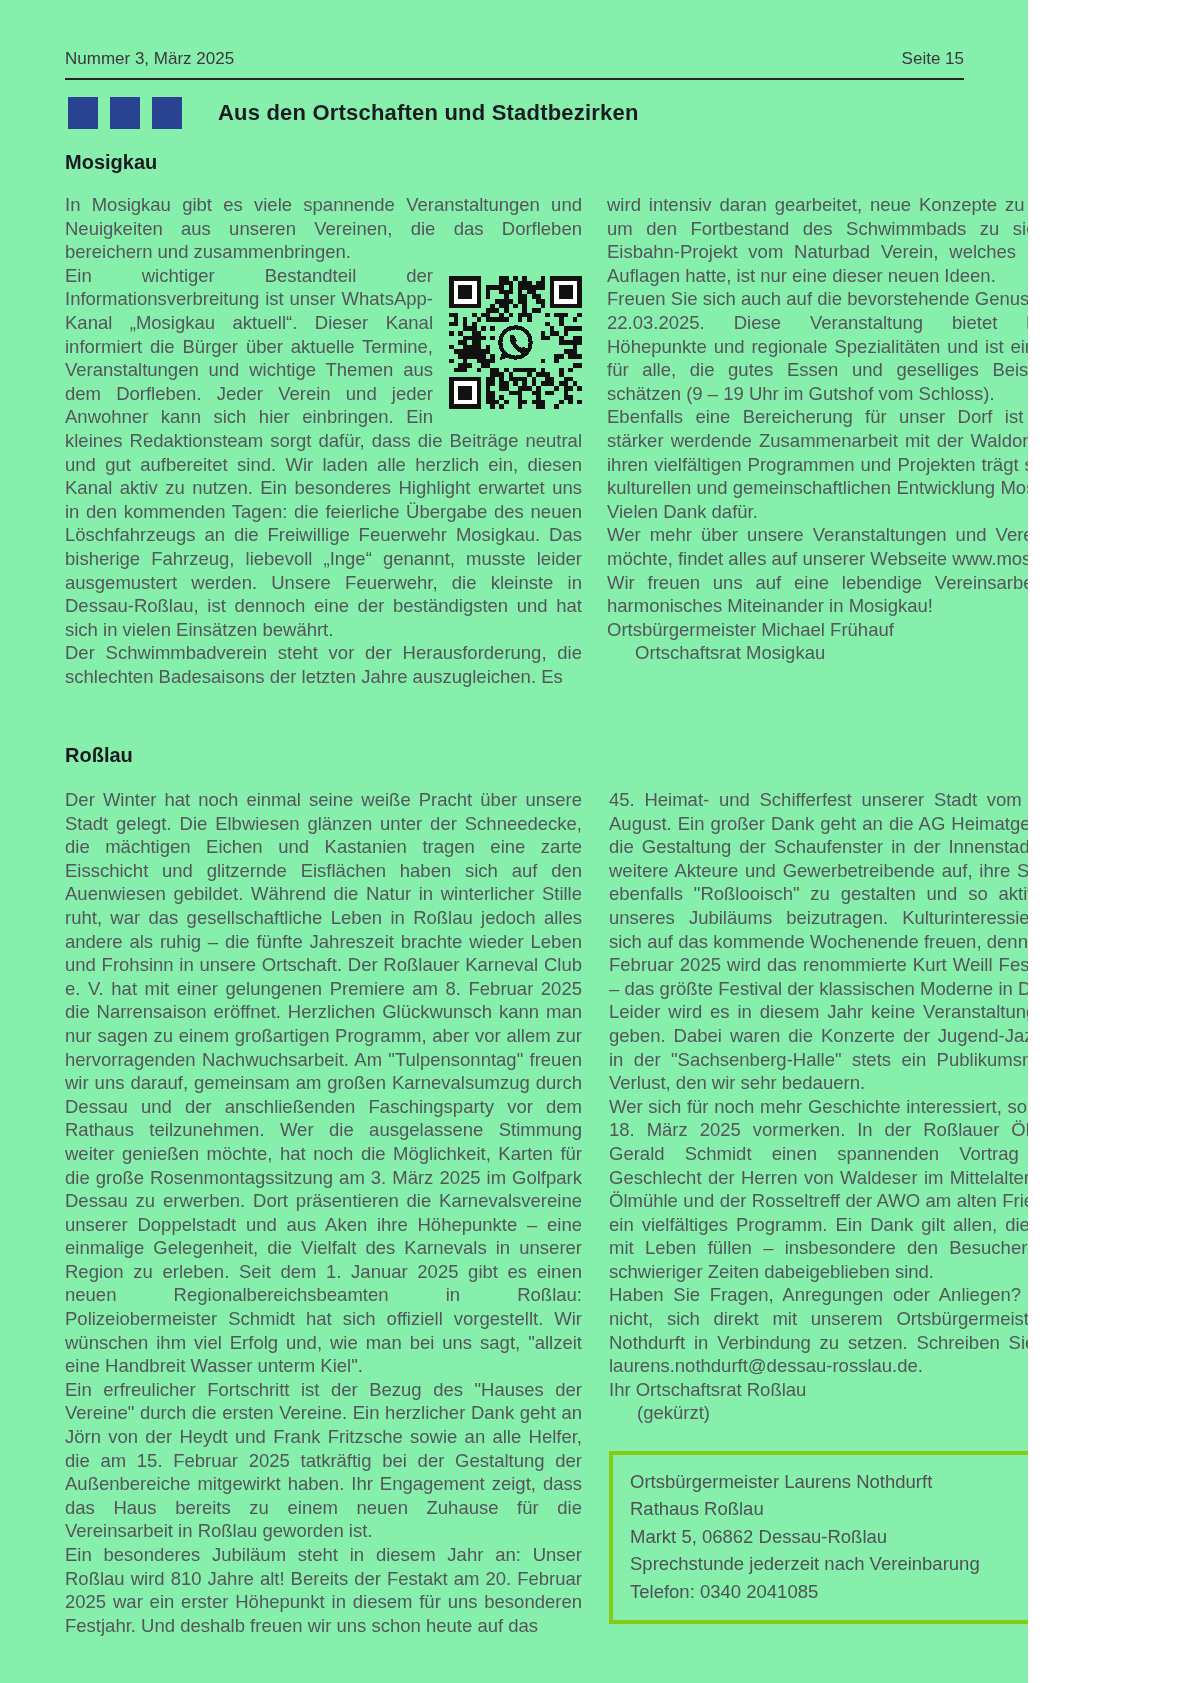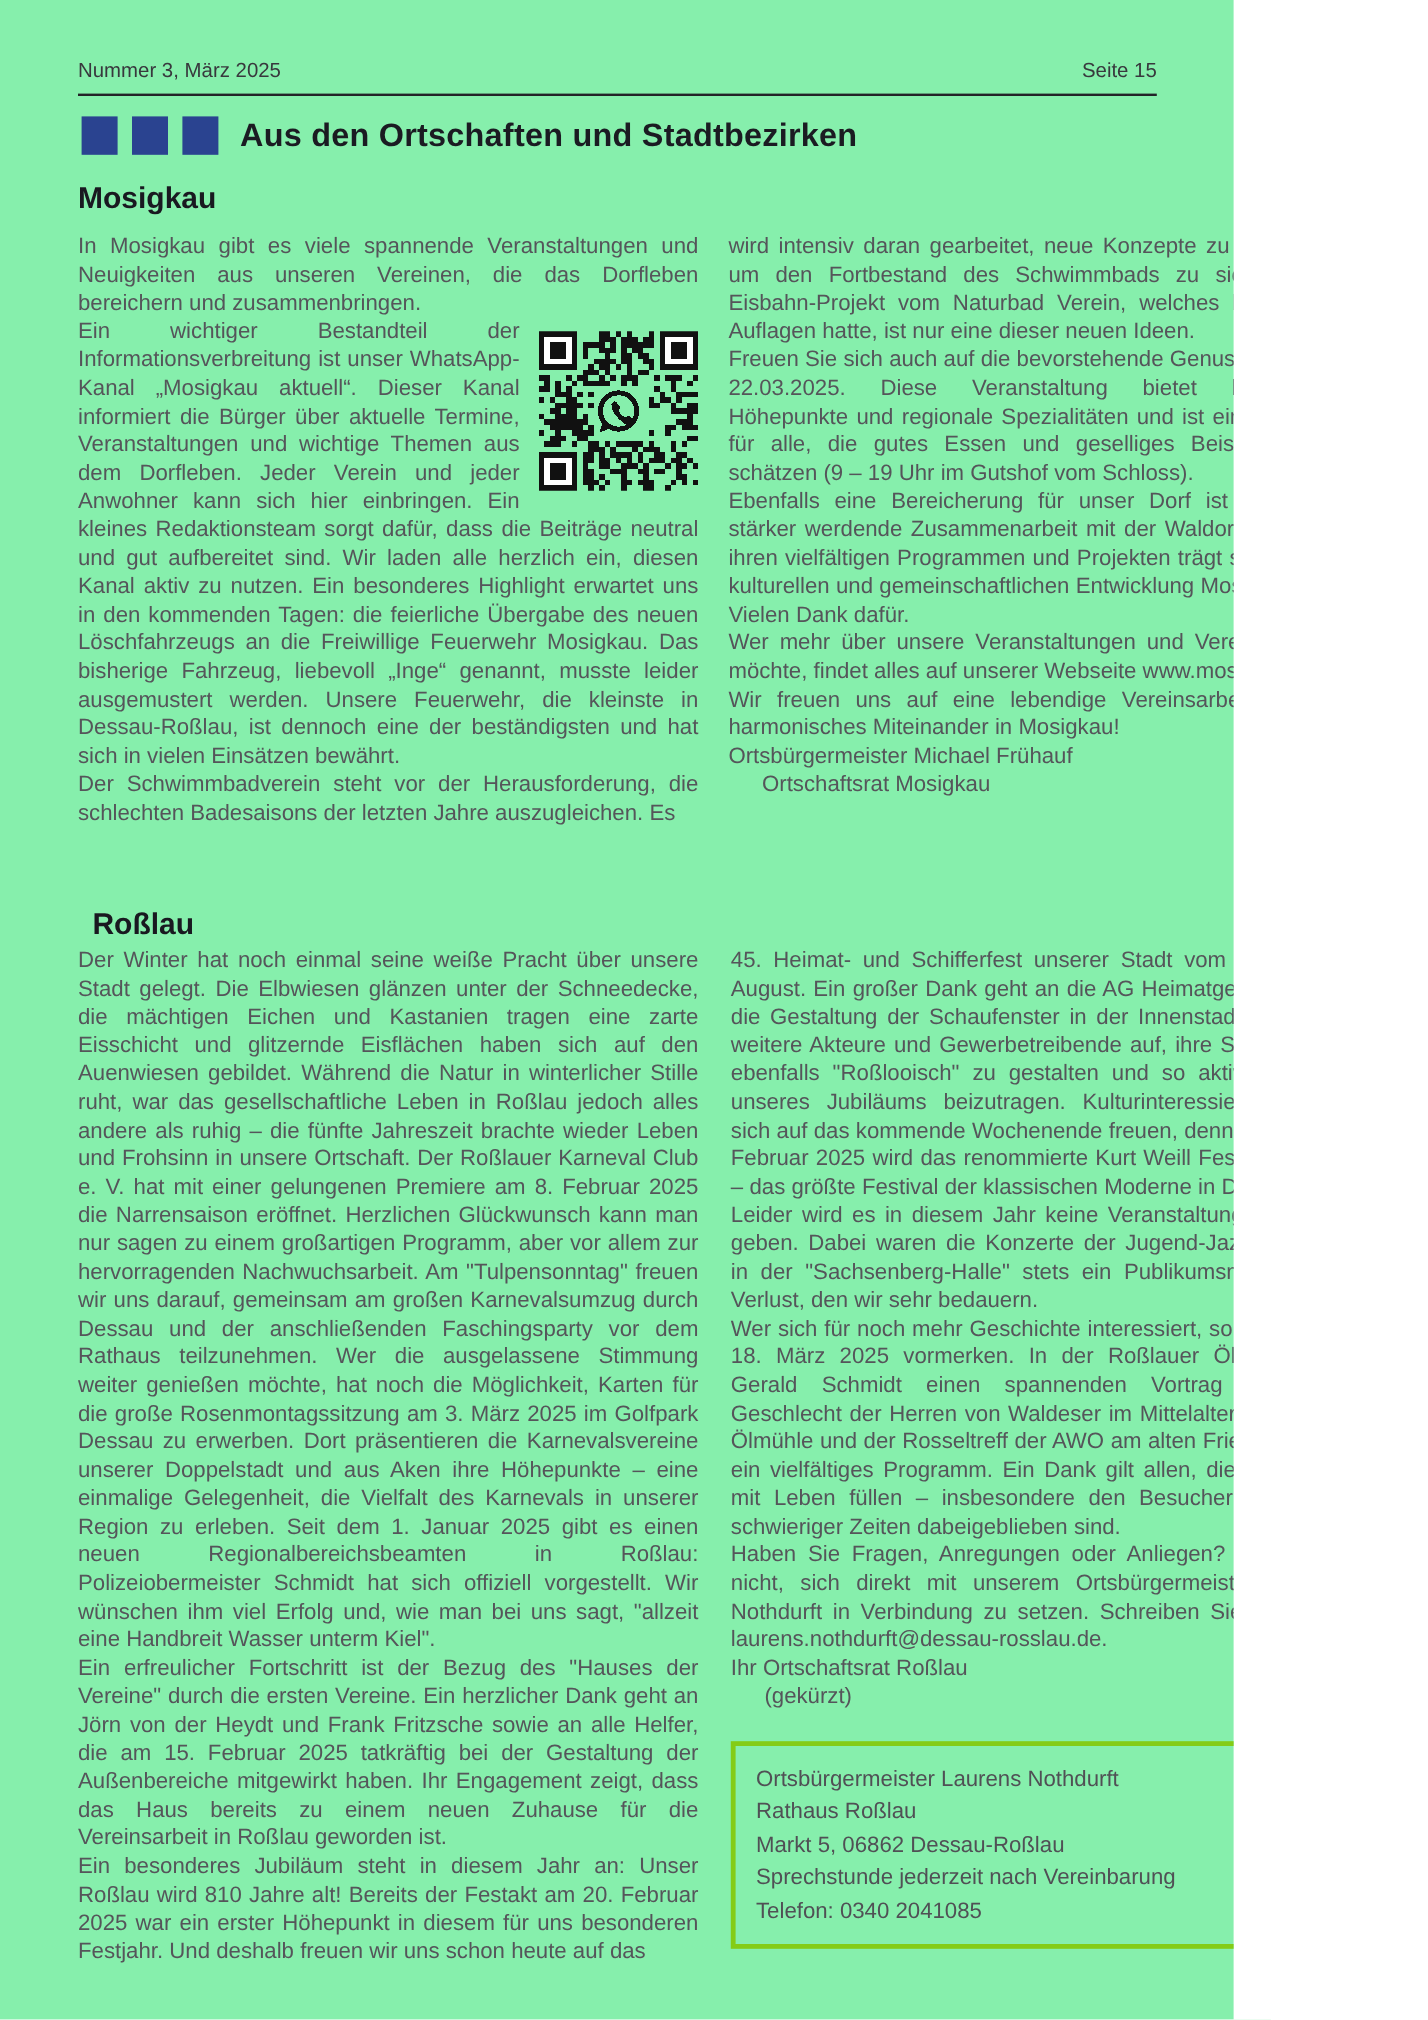--- a/index.html
+++ b/index.html
@@ -21,27 +21,27 @@
     position:absolute;top:78px;left:65px;right:64px;
     border-top:2px solid #232328;
   }
   
   .section-head{
     position:absolute;top:97px;left:68px;
     display:flex;align-items:center;
   }
   .sq{width:30px;height:32px;background:#2a4390;margin-right:12px;}
   .section-title{
-    font-size:27px;font-weight:bold;color:#1b1b22;
-    margin-left:6px;letter-spacing:0.2px;white-space:nowrap;text-align:center;
+    font-size:22px;font-weight:bold;color:#1b1b22;
+    margin-left:24px;letter-spacing:0.2px;white-space:nowrap;text-align:center;
   }
   
   .subhead{
     position:absolute;left:65px;
-    font-size:25px;font-weight:bold;color:#191920;
+    font-size:20px;font-weight:bold;color:#191920;
   }
   #mosigkau-head{top:151px;}
   #rosslau-head{top:744px;}
   
   .cols{
     position:absolute;left:65px;width:1061px;
     display:flex;gap:27px;
   }
   #mosigkau-cols{top:193px;height:540px;overflow:hidden;gap:25px;}
   #rosslau-cols{top:788px;height:880px;overflow:hidden;}
@@ -387,21 +387,21 @@
       <p>wird intensiv daran gearbeitet, neue Konzepte zu entwickeln, um den Fortbestand des Schwimmbads zu sichern. Das Eisbahn-Projekt vom Naturbad Verein, welches bereits drei Auflagen hatte, ist nur eine dieser neuen Ideen.</p>
       <p>Freuen Sie sich auch auf die bevorstehende Genussmesse am 22.03.2025. Diese Veranstaltung bietet kulinarische Höhepunkte und regionale Spezialitäten und ist ein Treffpunkt für alle, die gutes Essen und geselliges Beisammensein schätzen (9 – 19 Uhr im Gutshof vom Schloss).</p>
       <p>Ebenfalls eine Bereicherung für unser Dorf ist die immer stärker werdende Zusammenarbeit mit der Waldorfschule. Mit ihren vielfältigen Programmen und Projekten trägt sie aktiv zur kulturellen und gemeinschaftlichen Entwicklung Mosigkaus bei. Vielen Dank dafür.</p>
       <p>Wer mehr über unsere Veranstaltungen und Vereine wissen möchte, findet alles auf unserer Webseite www.mosigkau.net</p>
       <p>Wir freuen uns auf eine lebendige Vereinsarbeit und ein harmonisches Miteinander in Mosigkau!</p>
       <p class="sig">Ortsbürgermeister Michael Frühauf</p>
       <p class="sig">Ortschaftsrat Mosigkau</p>
     </div>
   </div>
 
-  <h2 class="subhead" id="rosslau-head" style="margin:12px;">Roßlau</h2>
+  <h2 class="subhead" id="rosslau-head" style="margin:0;">Roßlau</h2>
 
   <div class="cols" id="rosslau-cols">
     <div class="col">
       <p>Der Winter hat noch einmal seine weiße Pracht über unsere Stadt gelegt. Die Elbwiesen glänzen unter der Schneedecke, die mächtigen Eichen und Kastanien tragen eine zarte Eisschicht und glitzernde Eisflächen haben sich auf den Auenwiesen gebildet. Während die Natur in winterlicher Stille ruht, war das gesellschaftliche Leben in Roßlau jedoch alles andere als ruhig – die fünfte Jahreszeit brachte wieder Leben und Frohsinn in unsere Ortschaft. Der Roßlauer Karneval Club e. V. hat mit einer gelungenen Premiere am 8. Februar 2025 die Narrensaison eröffnet. Herzlichen Glückwunsch kann man nur sagen zu einem großartigen Programm, aber vor allem zur hervorragenden Nachwuchsarbeit. Am "Tulpensonntag" freuen wir uns darauf, gemeinsam am großen Karnevalsumzug durch Dessau und der anschließenden Faschingsparty vor dem Rathaus teilzunehmen. Wer die ausgelassene Stimmung weiter genießen möchte, hat noch die Möglichkeit, Karten für die große Rosenmontagssitzung am 3. März 2025 im Golfpark Dessau zu erwerben. Dort präsentieren die Karnevalsvereine unserer Doppelstadt und aus Aken ihre Höhepunkte – eine einmalige Gelegenheit, die Vielfalt des Karnevals in unserer Region zu erleben. Seit dem 1. Januar 2025 gibt es einen neuen Regionalbereichsbeamten in Roßlau: Polizeiobermeister Schmidt hat sich offiziell vorgestellt. Wir wünschen ihm viel Erfolg und, wie man bei uns sagt, "allzeit eine Handbreit Wasser unterm Kiel".</p>
       <p>Ein erfreulicher Fortschritt ist der Bezug des "Hauses der Vereine" durch die ersten Vereine. Ein herzlicher Dank geht an Jörn von der Heydt und Frank Fritzsche sowie an alle Helfer, die am 15. Februar 2025 tatkräftig bei der Gestaltung der Außenbereiche mitgewirkt haben. Ihr Engagement zeigt, dass das Haus bereits zu einem neuen Zuhause für die Vereinsarbeit in Roßlau geworden ist.</p>
       <p>Ein besonderes Jubiläum steht in diesem Jahr an: Unser Roßlau wird 810 Jahre alt! Bereits der Festakt am 20. Februar 2025 war ein erster Höhepunkt in diesem für uns besonderen Festjahr. Und deshalb freuen wir uns schon heute auf das</p>
     </div>
     <div class="col">
       <p>45. Heimat- und Schifferfest unserer Stadt vom 28. bis 31. August. Ein großer Dank geht an die AG Heimatgeschichte für die Gestaltung der Schaufenster in der Innenstadt. Wir rufen weitere Akteure und Gewerbetreibende auf, ihre Schaufenster ebenfalls "Roßlooisch" zu gestalten und so aktiv zur Feier unseres Jubiläums beizutragen. Kulturinteressierte können sich auf das kommende Wochenende freuen, denn ab dem 28. Februar 2025 wird das renommierte Kurt Weill Fest stattfinden – das größte Festival der klassischen Moderne in Deutschland. Leider wird es in diesem Jahr keine Veranstaltung in Roßlau geben. Dabei waren die Konzerte der Jugend-Jazz-Bigbands in der "Sachsenberg-Halle" stets ein Publikumsmagnet. Ein Verlust, den wir sehr bedauern.</p>
       <p>Wer sich für noch mehr Geschichte interessiert, sollte sich den 18. März 2025 vormerken. In der Roßlauer Ölmühle wird Gerald Schmidt einen spannenden Vortrag über das Geschlecht der Herren von Waldeser im Mittelalter halten. Die Ölmühle und der Rosseltreff der AWO am alten Friedhof bieten ein vielfältiges Programm. Ein Dank gilt allen, die diese Orte mit Leben füllen – insbesondere den Besuchern, die trotz schwieriger Zeiten dabeigeblieben sind.</p>

